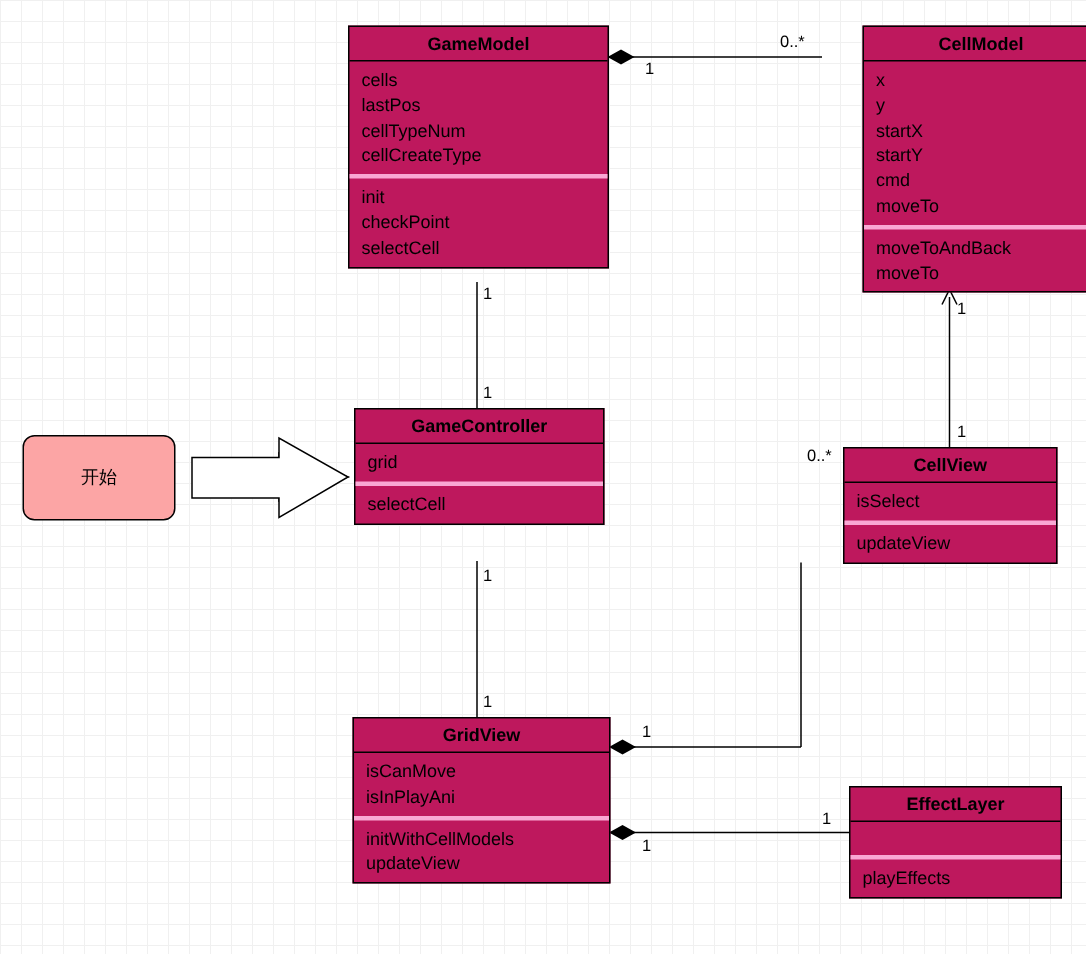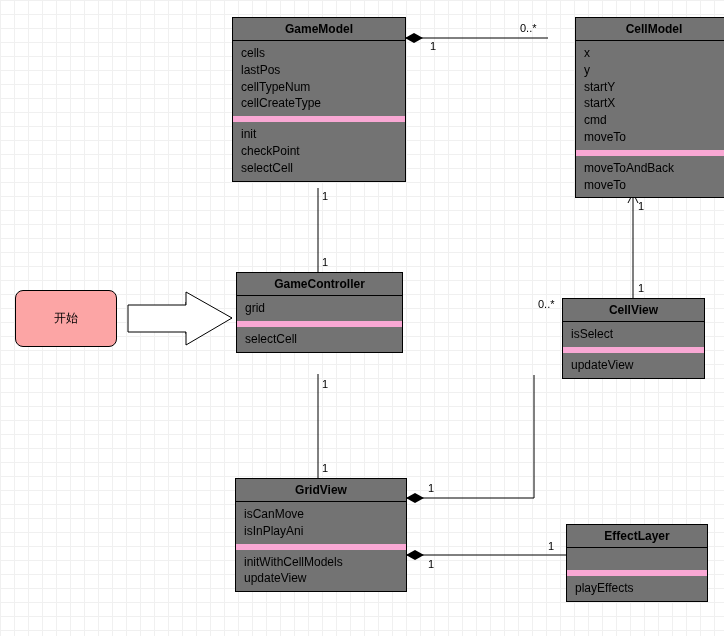--- a/index.html
+++ b/index.html
@@ -1,19 +1,19 @@
 <!DOCTYPE html>
 <html><head>
 <meta charset="utf-8">
 <style>
 html,body{margin:0;padding:0;width:724px;height:636px;background:#fff;font-family:Arial,sans-serif;font-size:12px}
 .grid-bg{position:absolute;left:0;top:0;width:724px;height:636px;background-image:linear-gradient(#f0f0f0 1px,transparent 1px),linear-gradient(90deg,#f0f0f0 1px,transparent 1px);background-size:14px 14px}
-.class-box{position:absolute;background:#737373;border:1px solid #000}
+.class-box{position:absolute;background:#be185d;border:1px solid #000}
 .class-name{font-weight:bold;text-align:center;padding:4px 8px;border-bottom:1px solid #000}
-.class-attrs{padding:4px 8px;border-bottom:6px solid #f9a8d4;line-height:1.4}
+.class-attrs{padding:4px 8px;border-bottom:3px solid #f9a8d4;line-height:1.4}
 .class-ops{padding:4px 8px;line-height:1.4}
 .class-ops.center,.class-attrs.center{text-align:left}
 .start-box{position:absolute;left:15px;top:290px;width:100px;height:55px;border:1px solid #000;border-radius:8px;display:flex;align-items:center;justify-content:center;background:#fca5a5}
 svg{position:absolute;left:0;top:0;width:724px;height:636px;pointer-events:none}
 .label{position:absolute;font-size:11px;background:transparent}
 </style>
 </head>
 <body>
 
 <div class="grid-bg"></div>
@@ -59,22 +59,22 @@
     <div>checkPoint</div>
     <div>selectCell</div>
   </div>
 </div>
 
 <div class="class-box" style="left:575px;top:17px;width:156px">
   <div class="class-name">CellModel</div>
   <div class="class-attrs">
     <div>x</div>
     <div>y</div>
+    <div>startX</div>
     <div>startY</div>
-    <div>startX</div>
     <div>cmd</div>
     <div>moveTo</div>
   </div>
   <div class="class-ops">
     <div>moveToAndBack</div>
     <div>moveTo</div>
   </div>
 </div>
 
 <div class="class-box" style="left:236px;top:272px;width:165px">

